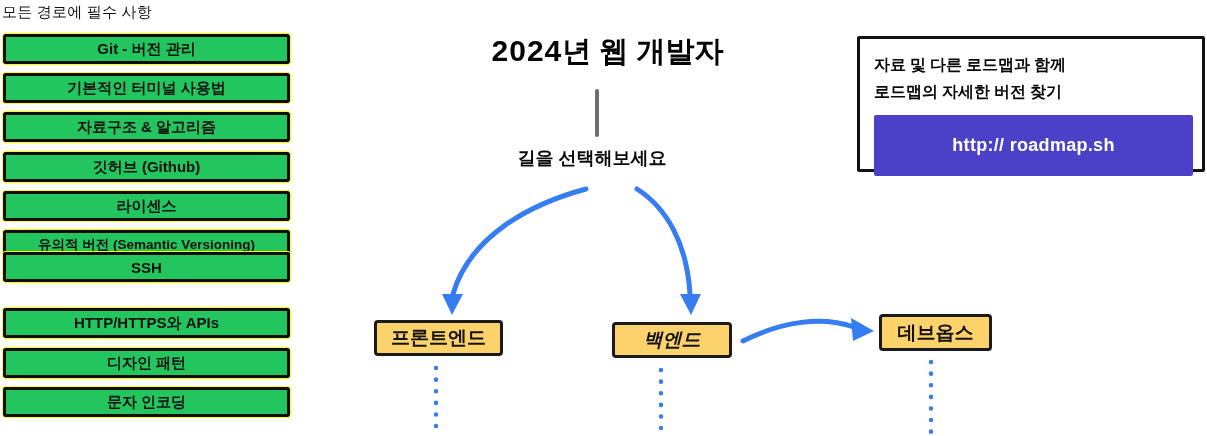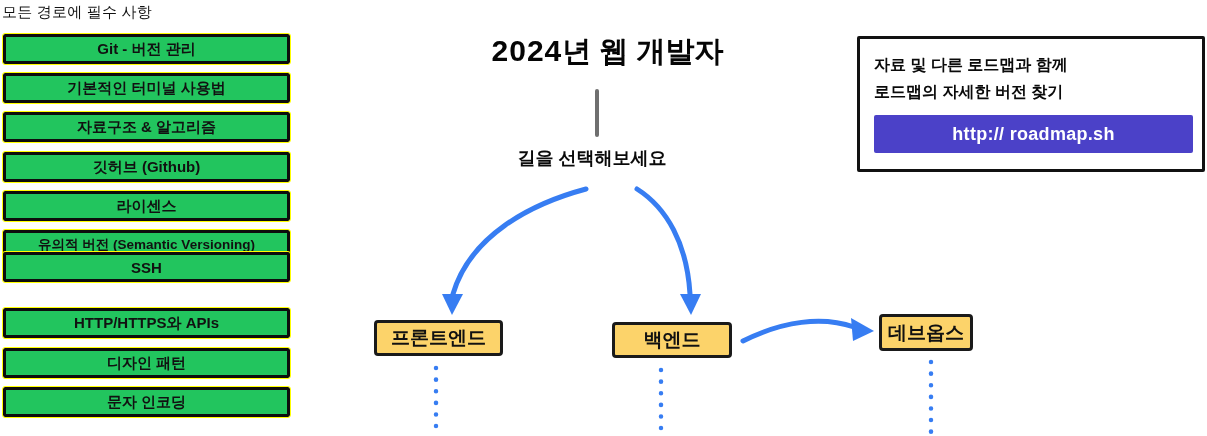--- a/index.html
+++ b/index.html
@@ -83,43 +83,44 @@
     display: flex;
     align-items: center;
     justify-content: center;
     font-size: 19px;
     font-weight: 700;
     color: #111;
     white-space: nowrap;
     cursor: pointer;
   }
   #frontend-box { left: 374px; top: 320px; width: 129px; height: 36px; }
-  #backend-box  { left: 612px; top: 322px; width: 120px; height: 36px; }
-  #devops-box   { left: 879px; top: 314px; width: 94px; height: 37px; }
+  #backend-box  { left: 612px; top: 322px; width: 120px; height: 36px; font-style: italic; }
+  #devops-box   { left: 879px; top: 314px; width: 113px; height: 37px; }
   
   .info-box {
     position: absolute;
     left: 857px; top: 36px;
     width: 348px; height: 136px;
     background: #ffffff;
     border: 3px solid #111;
     border-radius: 2px;
     padding: 12px 14px 0 14px;
   }
   .info-line {
     font-size: 16px;
     font-weight: 600;
     line-height: 27px;
     color: #0a0a0a;
     white-space: nowrap;
+    font-family: Liberation Serif, serif;
   }
   .url-button {
     position: absolute;
     left: 14px; top: 76px;
-    width: 319px; height: 38px;
+    width: 319px; height: 61px;
     background: #4b41c8;
     border: none;
     border-radius: 2px;
     color: #ffffff;
     font-family: "Liberation Sans", "DejaVu Sans", sans-serif;
     font-size: 18px;
     font-weight: 700;
     letter-spacing: 0.3px;
     display: flex;
     align-items: center;

